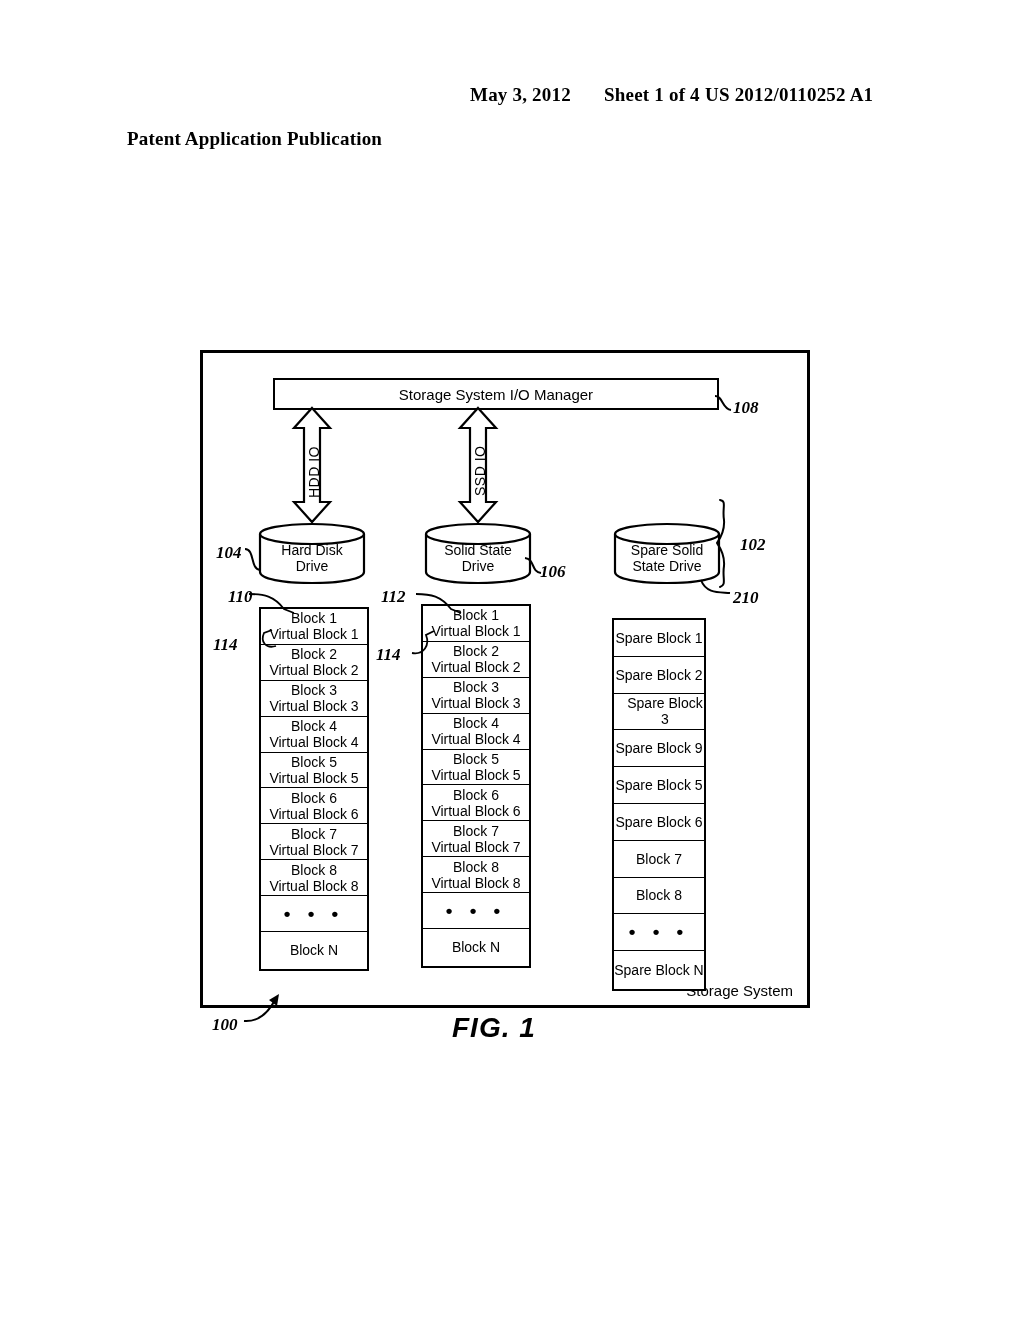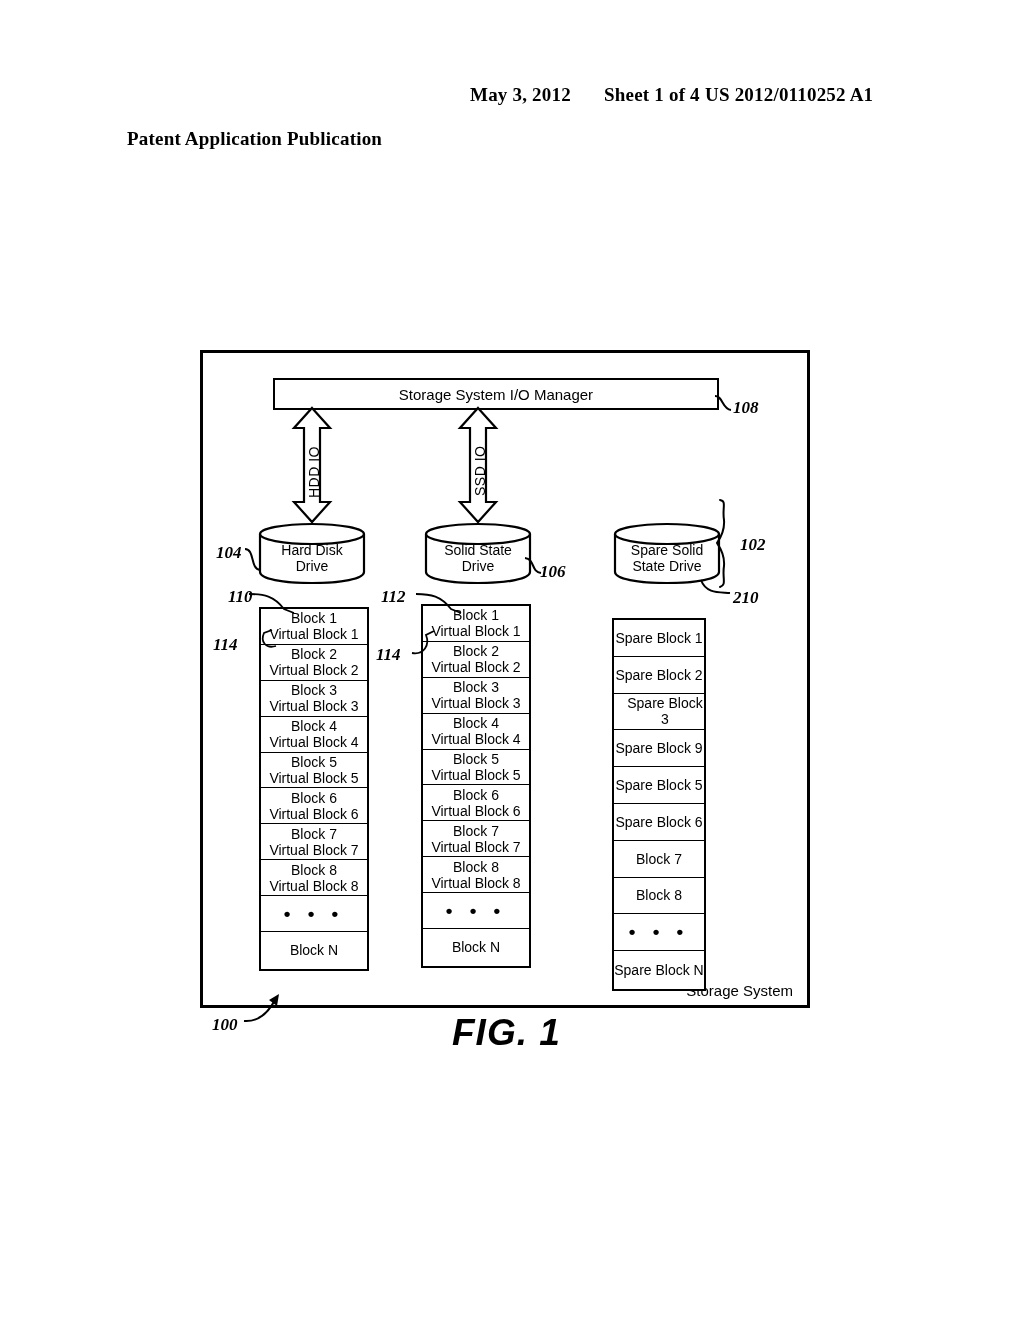--- a/index.html
+++ b/index.html
@@ -148,21 +148,21 @@
   .leader svg { display: block; overflow: visible; }
 
   
   .fig-caption {
     position: absolute;
     left: 452px;
     top: 1012px;
     font-family: "Liberation Sans", sans-serif;
     font-style: italic;
     font-weight: bold;
-    font-size: 37px;
+    font-size: 28px;
     letter-spacing: 1px;
   }
 </style>
 </head>
 <body>
 
 <div class="pat-header">
   <span class="ph-title">Patent Application Publication</span>
   <span class="ph-date">May 3, 2012</span>
   <span class="ph-sheet">Sheet 1 of 4</span>

